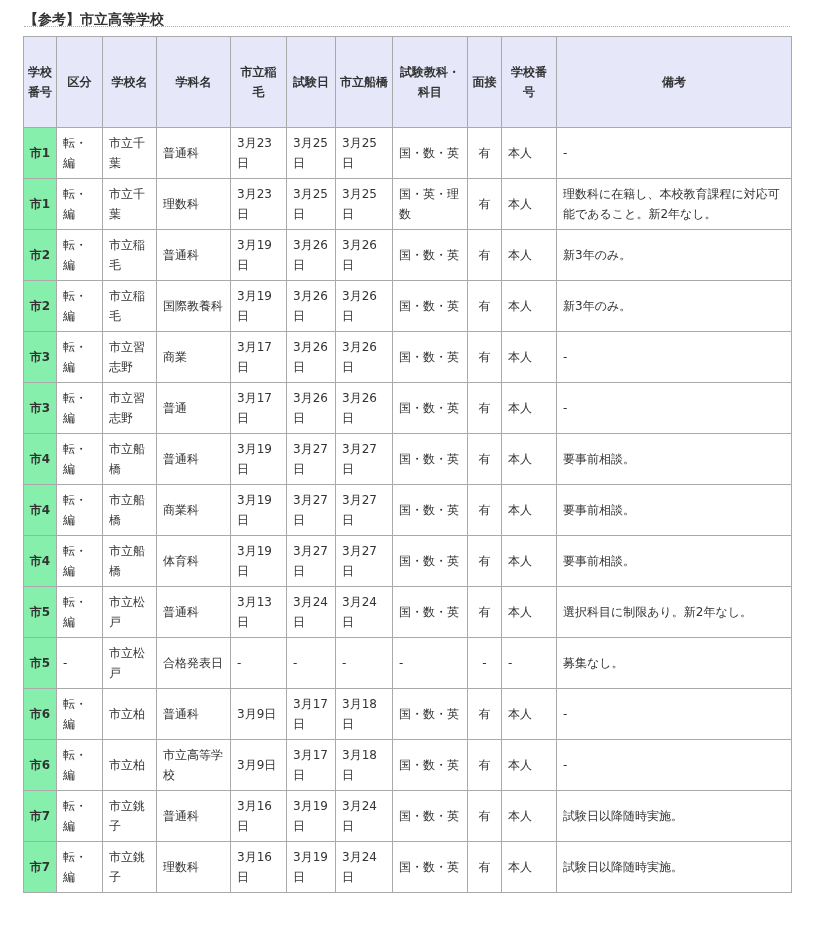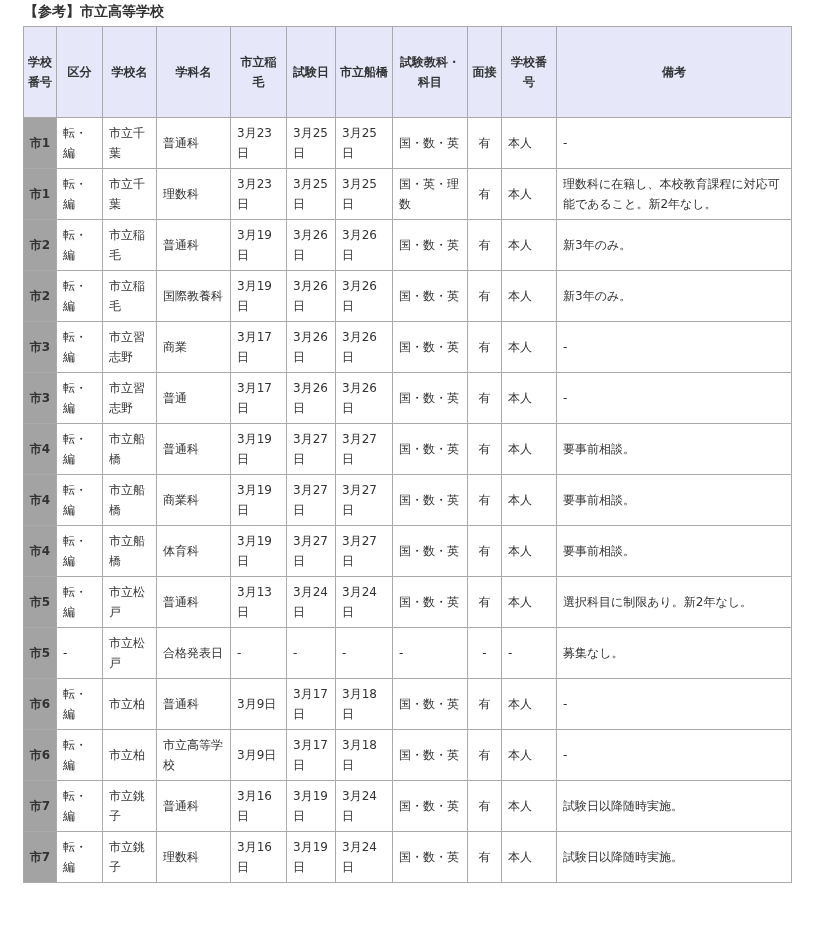--- a/index.html
+++ b/index.html
@@ -2,30 +2,30 @@
 <html><head>
   <meta charset="utf-8">
   <style>
     html, body { margin: 0; padding: 0; background: #ffffff; }
     body {
       width: 821px; height: 929px; overflow: hidden;
       font-family: "DejaVu Sans", "Liberation Sans", sans-serif;
       color: #333333;
     }
     .heading {
-      position: absolute; left: 24px; top: 0px;
+      position: absolute; left: 24px; top: 8px;
       font-size: 14px; font-weight: bold; color: #333;
       line-height: 22px;
     }
     .divider {
       position: absolute; left: 24px; top: 26px; width: 766px;
       border-top: 1px dotted #aaaaaa;
     }
     table.schools {
-      position: absolute; left: 23px; top: 26px;
+      position: absolute; left: 23px; top: 36px;
       width: 768px;
       border-collapse: collapse;
       font-size: 12px;
       line-height: 20px;
       table-layout: fixed;
     }
     table.schools th, table.schools td {
       border: 1px solid #aaaaaa;
       padding: 4px 6px;
       vertical-align: middle;
@@ -33,21 +33,21 @@
     }
     table.schools th {
       background: #e6e8fa;
       font-weight: bold;
       text-align: center;
       color: #333;
       height: 82px;
       padding: 4px 4px;
     }
     table.schools td.num {
-      background: #a3a3a3;
+      background: #86efac;
       font-weight: bold;
       text-align: center;
       padding: 4px 2px;
     }
     table.schools td { height: 42px; background: #fff; }
     table.schools td.center { text-align: center; }
   </style>
 </head>
 <body>
 

